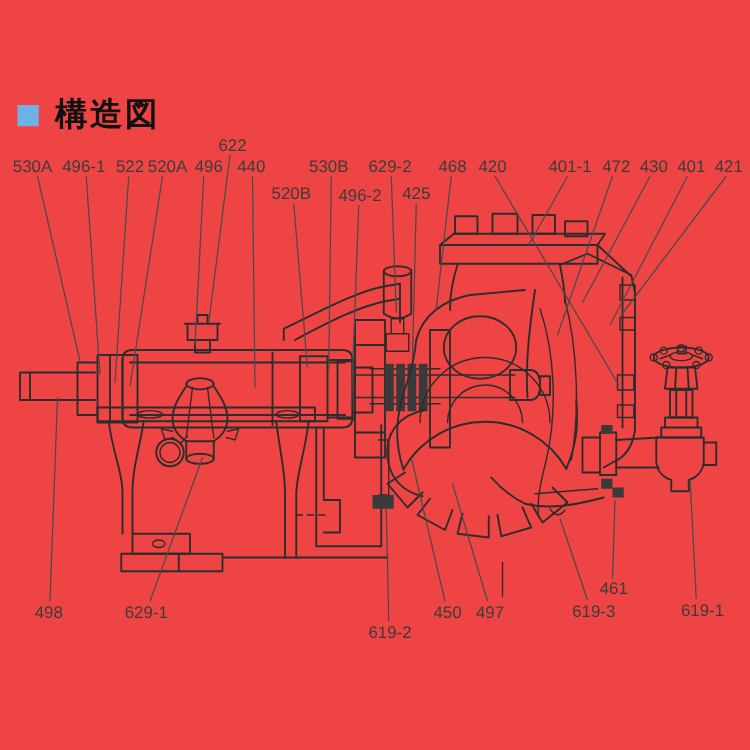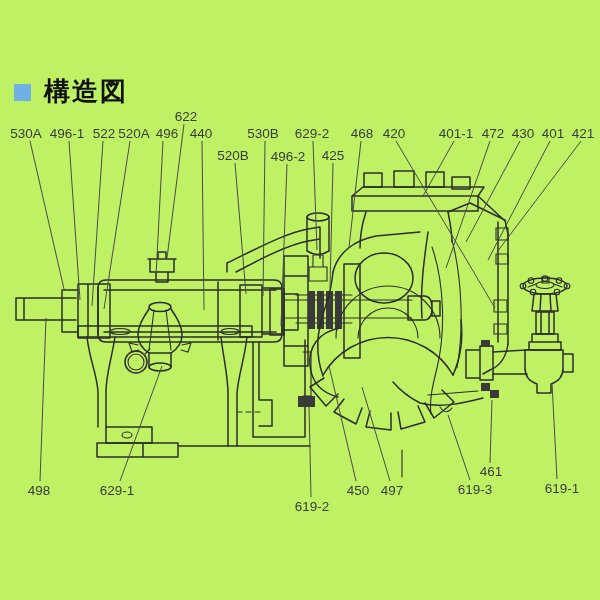--- a/index.html
+++ b/index.html
@@ -1,16 +1,16 @@
 <!DOCTYPE html>
 <html><head>
 <meta charset="utf-8">
 <style>
   html,body{margin:0;padding:0;background:#e8e8e8;}
-  .stage{position:relative;width:600px;height:600px;background:#bef264;overflow:hidden;
+  .stage{position:relative;width:600px;height:600px;background:#ef4444;overflow:hidden;
          font-family:"Liberation Sans",sans-serif;}
   .title-row{position:absolute;left:0;top:0;width:100%;height:110px;}
   .bullet{position:absolute;left:14px;top:84px;width:17px;height:17px;background:#6fb1e4;}
   .page-title{position:absolute;left:44px;top:74px;margin:0;font-size:26px;font-weight:bold;
               color:#111;letter-spacing:2px;font-family:"Liberation Sans",sans-serif;}
   svg.diagram{position:absolute;left:0;top:0;}
   .art{stroke:#2d2d2d;stroke-width:1.5;fill:none;stroke-linecap:round;stroke-linejoin:round;}
   .art-thin{stroke:#2d2d2d;stroke-width:1.1;fill:none;stroke-linecap:round;}
   .dark{fill:#3a3a3a;stroke:none;}
   .leader{stroke:#4a4a4a;stroke-width:1;fill:none;}

